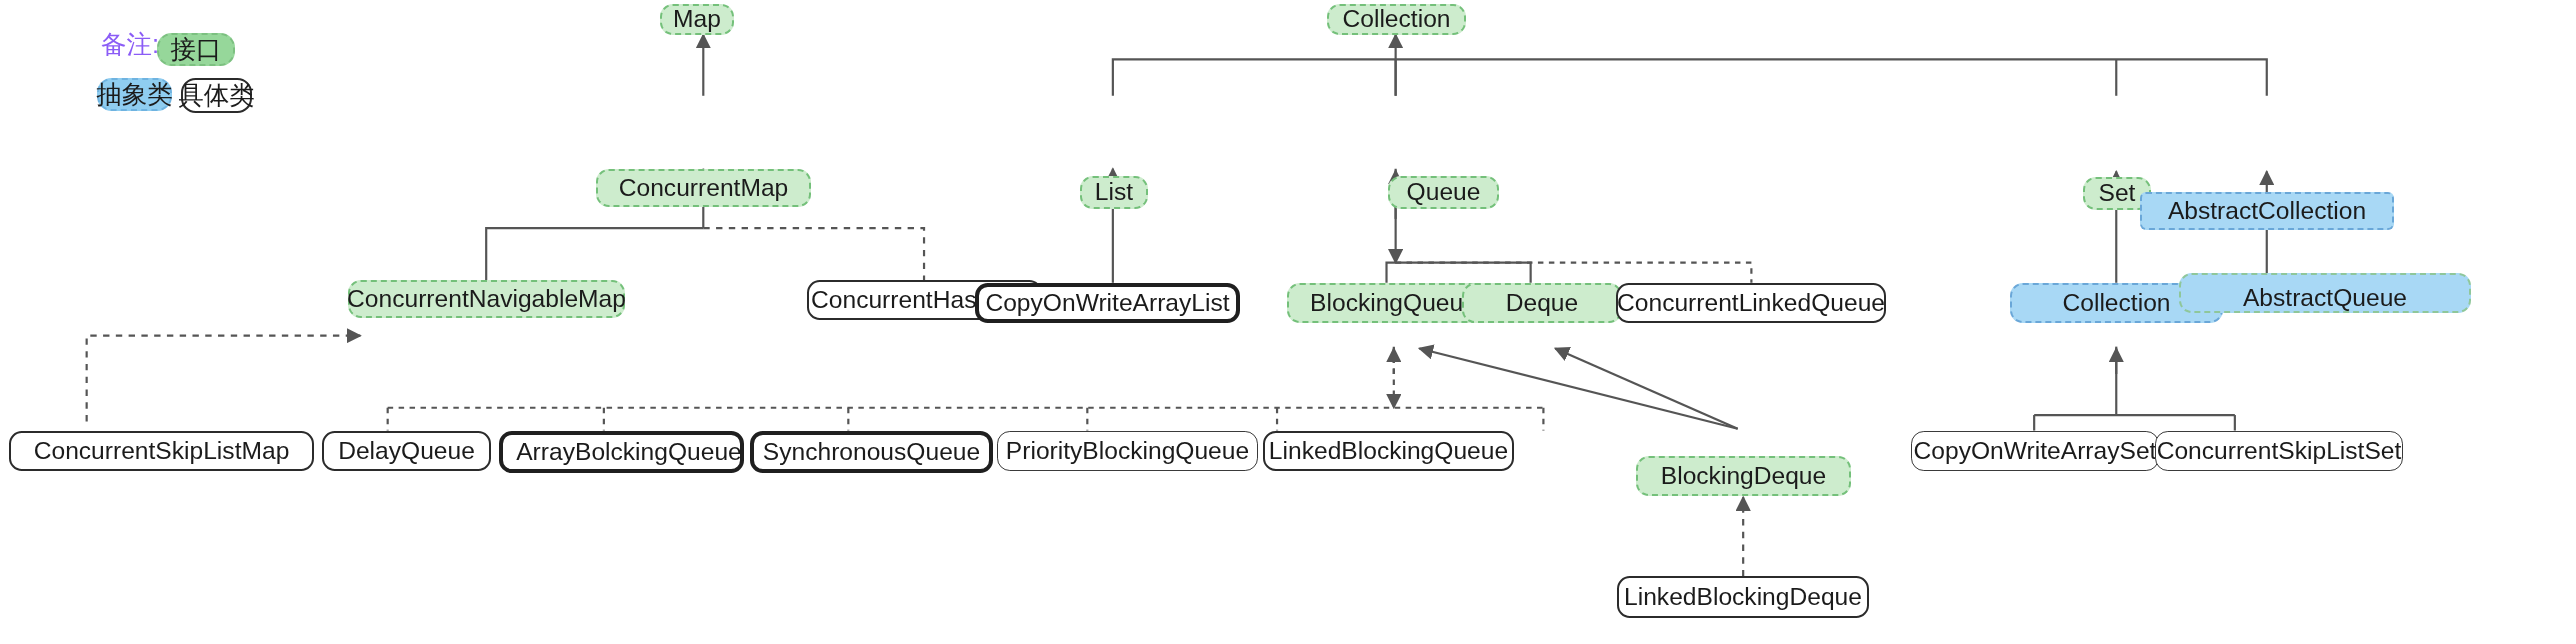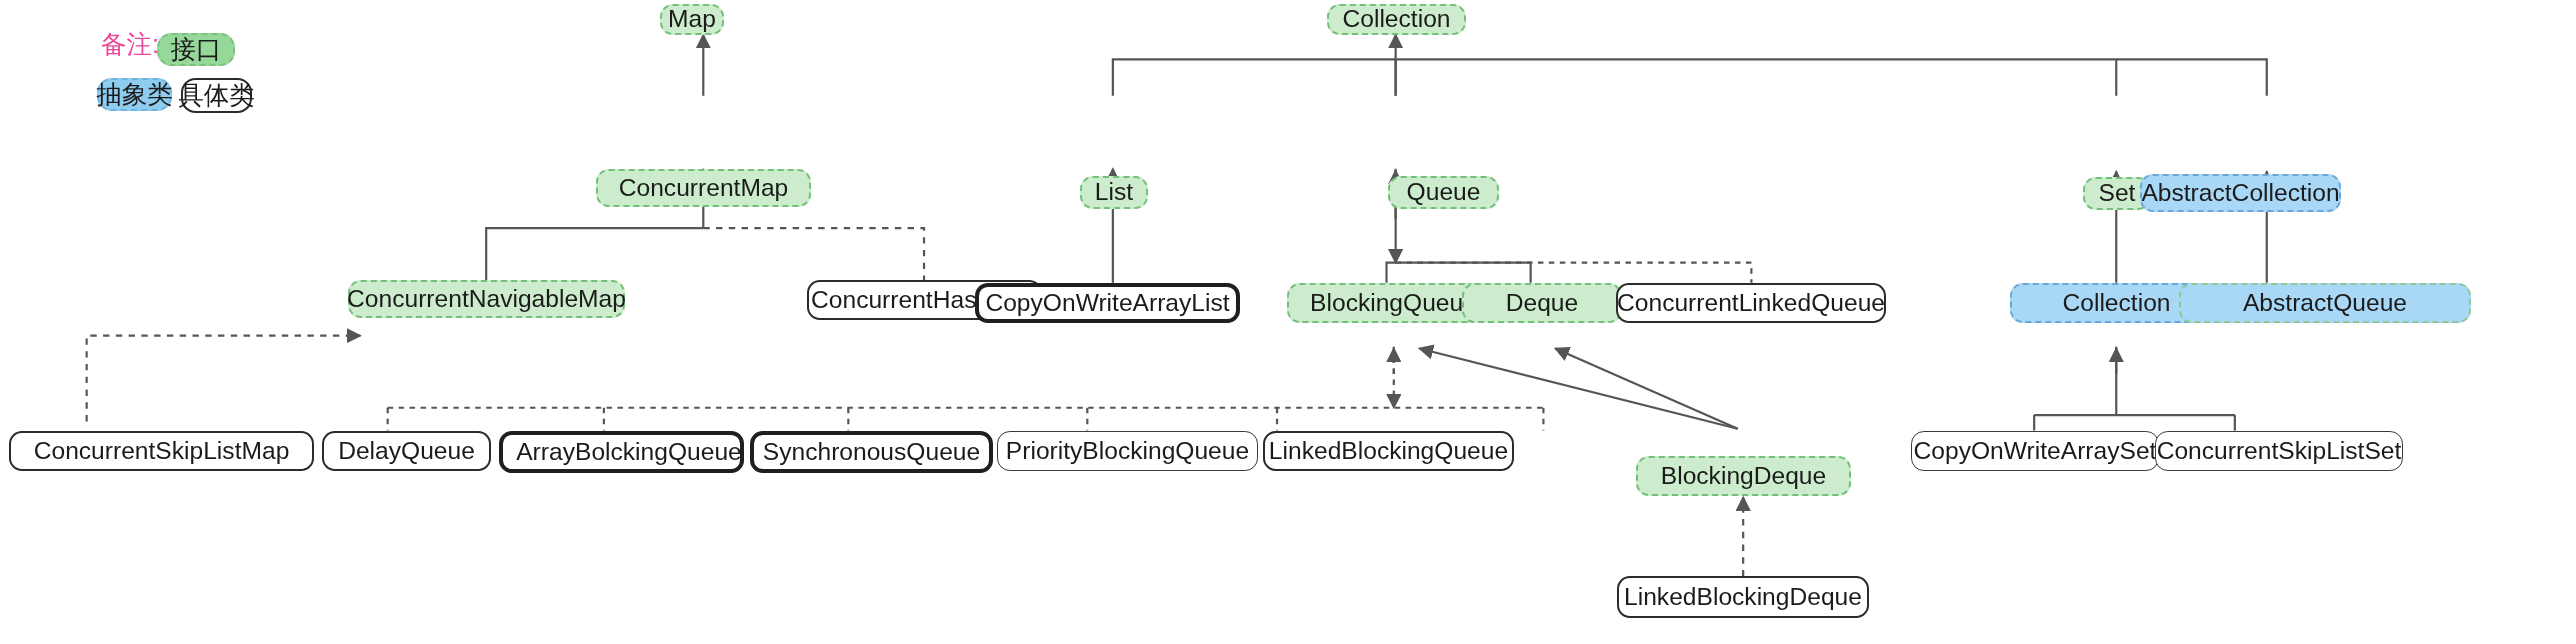--- a/index.html
+++ b/index.html
@@ -57,21 +57,21 @@
   .node.concrete-bold {
     background: #ffffff;
     border: 4.1px solid #1f1f1f;
   }
   .node.concrete-thin {
     background: #ffffff;
     border: 1.8px solid #3a3a3a;
   }
   .legend-label {
     position: absolute;
-    color: #ec4899;
+    color: #8b5cf6;
     font-size: 25.5px;
     font-family: Liberation Sans, sans-serif;
     white-space: nowrap;
   }
   .legend-chip {
     position: absolute;
     box-sizing: border-box;
     display: flex;
     align-items: center;
     justify-content: center;
@@ -167,21 +167,21 @@
       <path d="M 2485 310 L 2485 188" marker-end="url(#arrow-solid)"></path>
 
       <path d="M 2320 380 L 2320 455"></path>
       <path d="M 2230 455 L 2450 455"></path>
       <path d="M 2230 455 L 2230 472"></path>
       <path d="M 2450 455 L 2450 472"></path>
       <path d="M 2320 410 L 2320 382" marker-end="url(#arrow-solid)"></path>
     </g>
   </svg>
 
-  <div class="node iface" style="left:660px; top:3.6px; width:64px; height:31px;">
+  <div class="node iface" style="left:660px; top:3.6px; width:74px; height:31px;">
     <span>Map</span>
   </div>
 
   <div class="node iface" style="left:1327px; top:3.6px; width:139px; height:31px;">
     <span>Collection</span>
   </div>
 
   <div class="node iface" style="left:596px; top:169px; width:215px; height:38px;">
     <span>ConcurrentMap</span>
   </div>
@@ -191,21 +191,21 @@
   </div>
 
   <div class="node iface" style="left:1340px; top:176px; width:111px; height:33px;margin-left:48px;">
     <span>Queue</span>
   </div>
 
   <div class="node iface" style="left:2083px; top:177px; width:68px; height:33px;">
     <span>Set</span>
   </div>
 
-  <div class="node abstract" style="left:2140px; top:174px; width:201px; height:38px;">
+  <div class="node abstract" style="left:2140px; top:192px; width:254px; height:38px;border-radius:6px;">
     <span>AbstractCollection</span>
   </div>
 
   <div class="node iface" style="left:348px; top:280px; width:277px; height:38px;">
     <span>ConcurrentNavigableMap</span>
   </div>
 
   <div class="node concrete" style="left:807px; top:280px; width:235px; height:40px;">
     <span>ConcurrentHashMap</span>
   </div>
@@ -223,21 +223,21 @@
   </div>
 
   <div class="node concrete" style="left:1616px; top:283px; width:270px; height:40px;">
     <span>ConcurrentLinkedQueue</span>
   </div>
 
   <div class="node abstract" style="left:2010px; top:283px; width:213px; height:40px;">
     <span>Collection</span>
   </div>
 
-  <div class="node abstract-green" style="left:2179px; top:283px; width:292px; height:40px;">
+  <div class="node abstract-green" style="left:2179px; top:273px; width:292px; height:40px;align-items:flex-end;">
     <span>AbstractQueue</span>
   </div>
 
   <div class="node concrete" style="left:9px; top:431px; width:305px; height:40px;">
     <span>ConcurrentSkipListMap</span>
   </div>
 
   <div class="node concrete" style="left:322px; top:431px; width:169px; height:40px;">
     <span>DelayQueue</span>
   </div>

